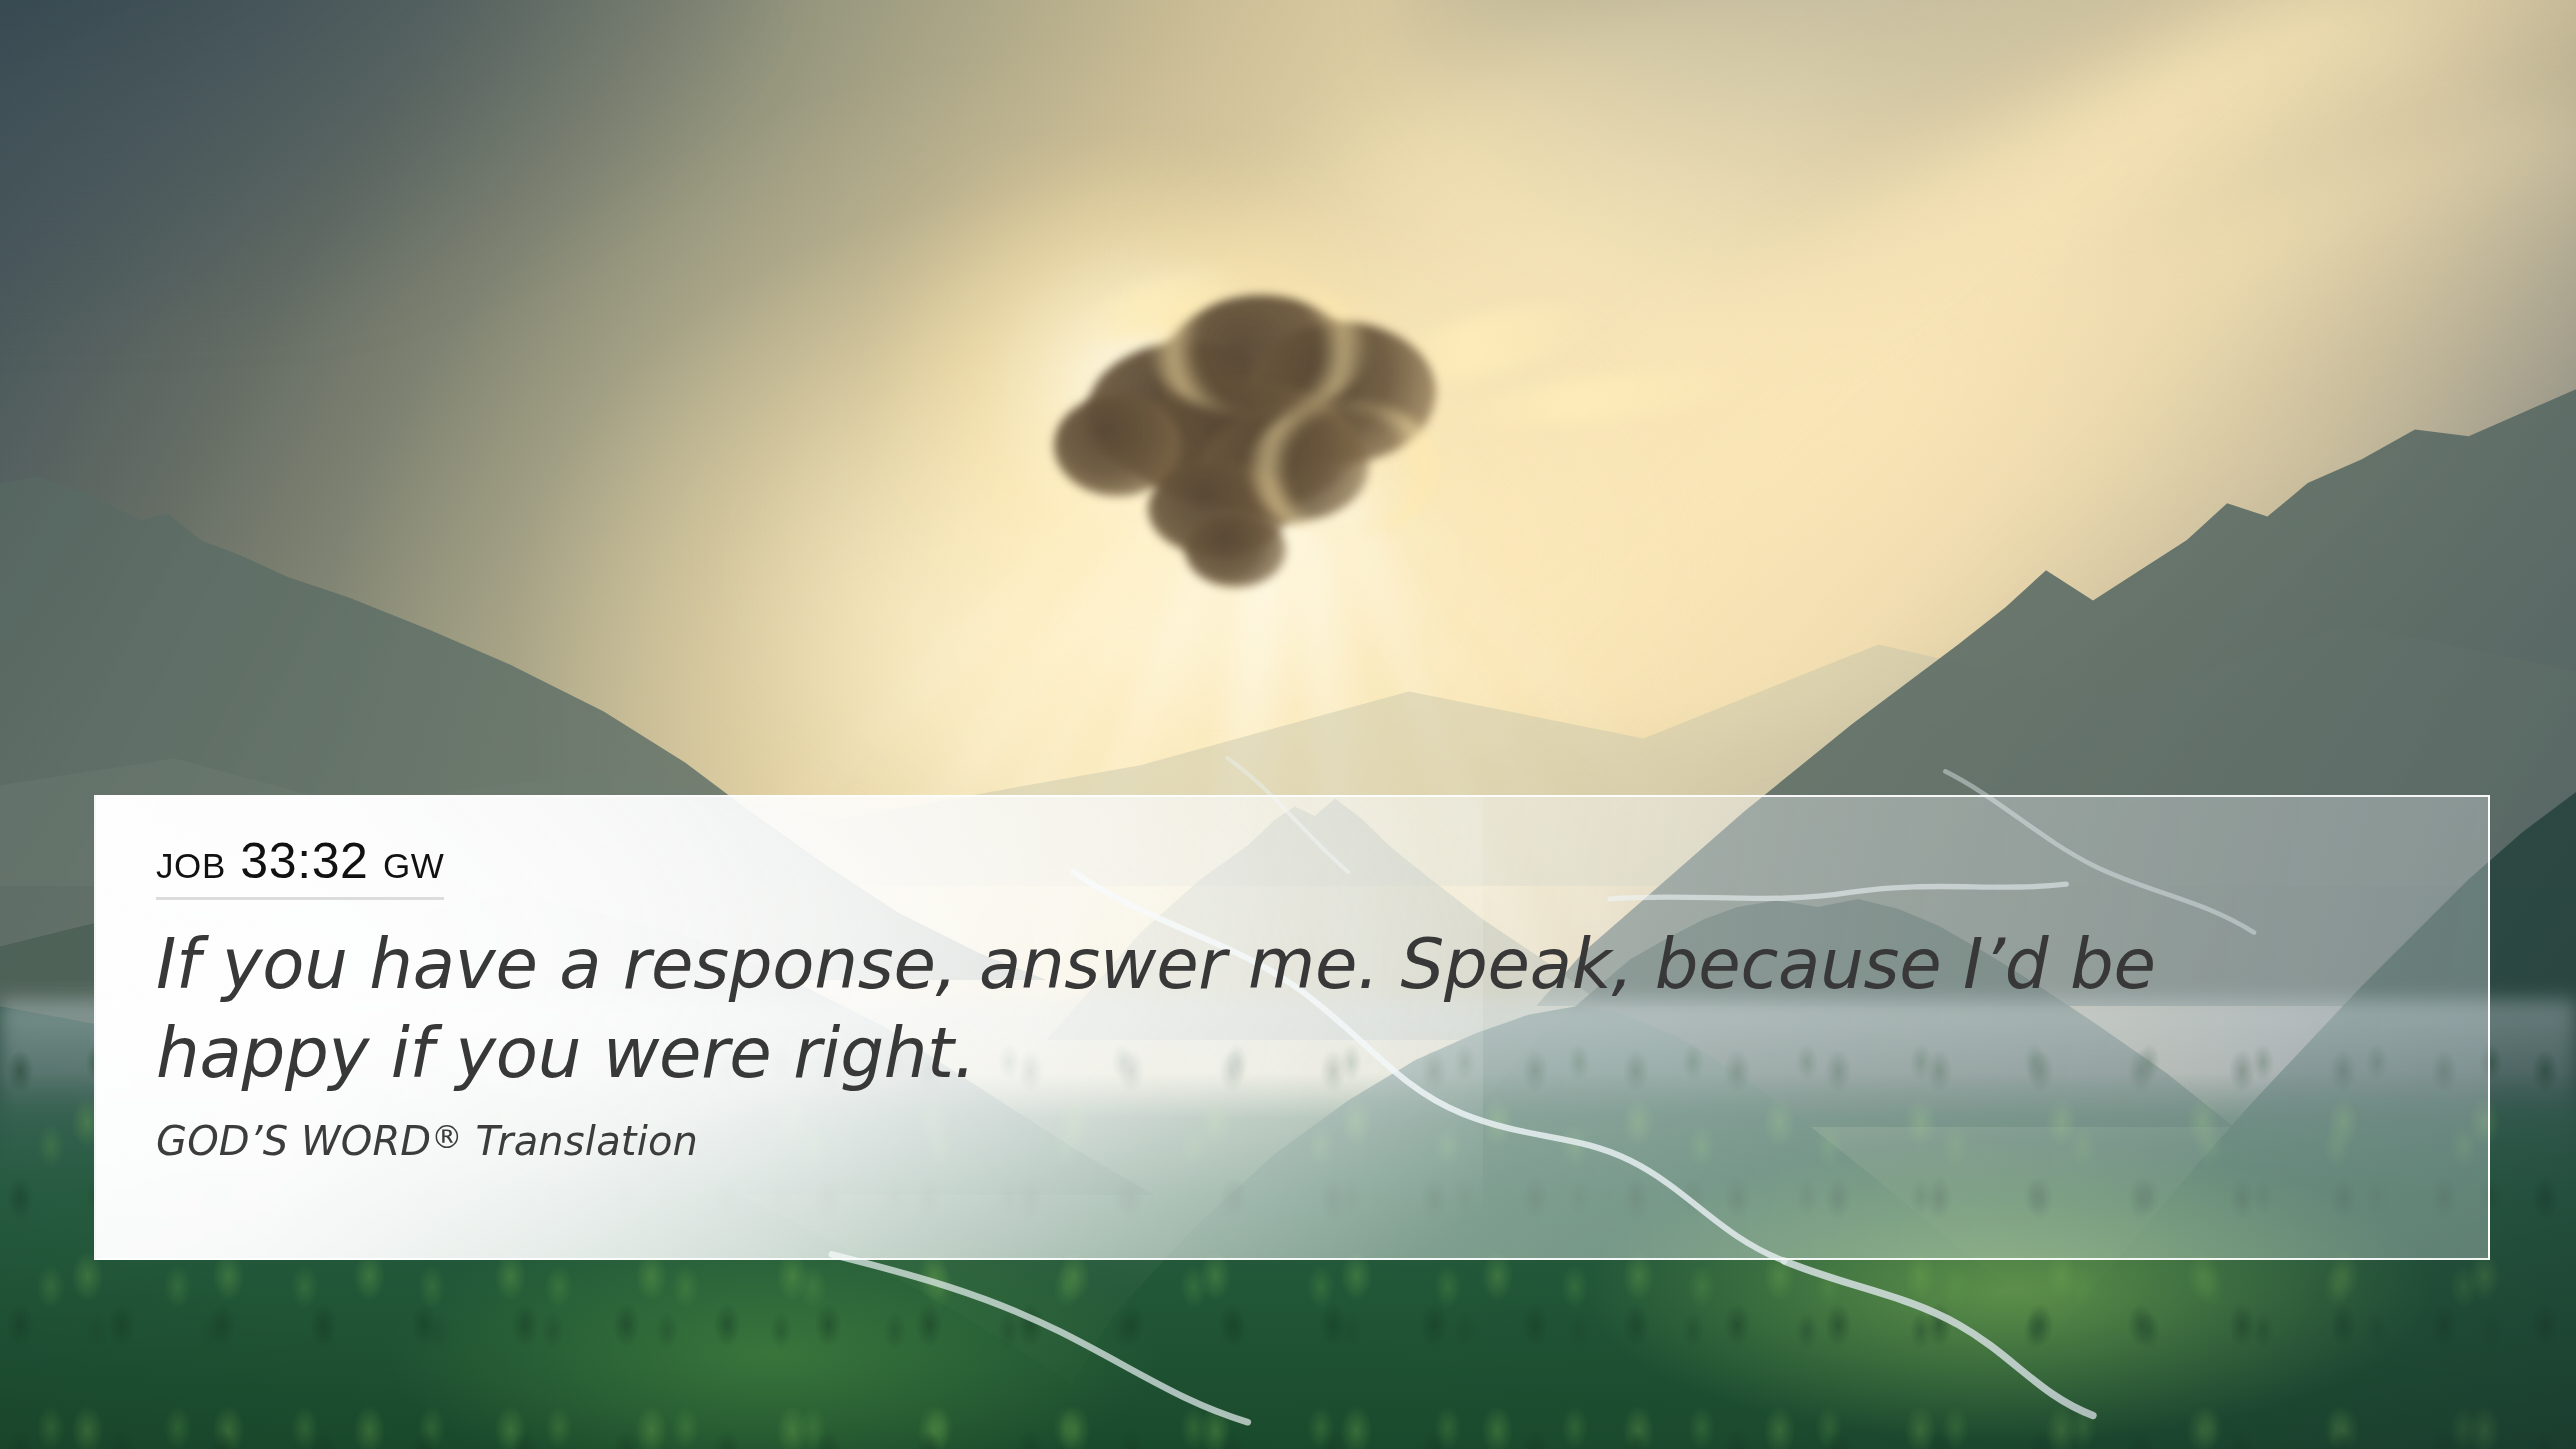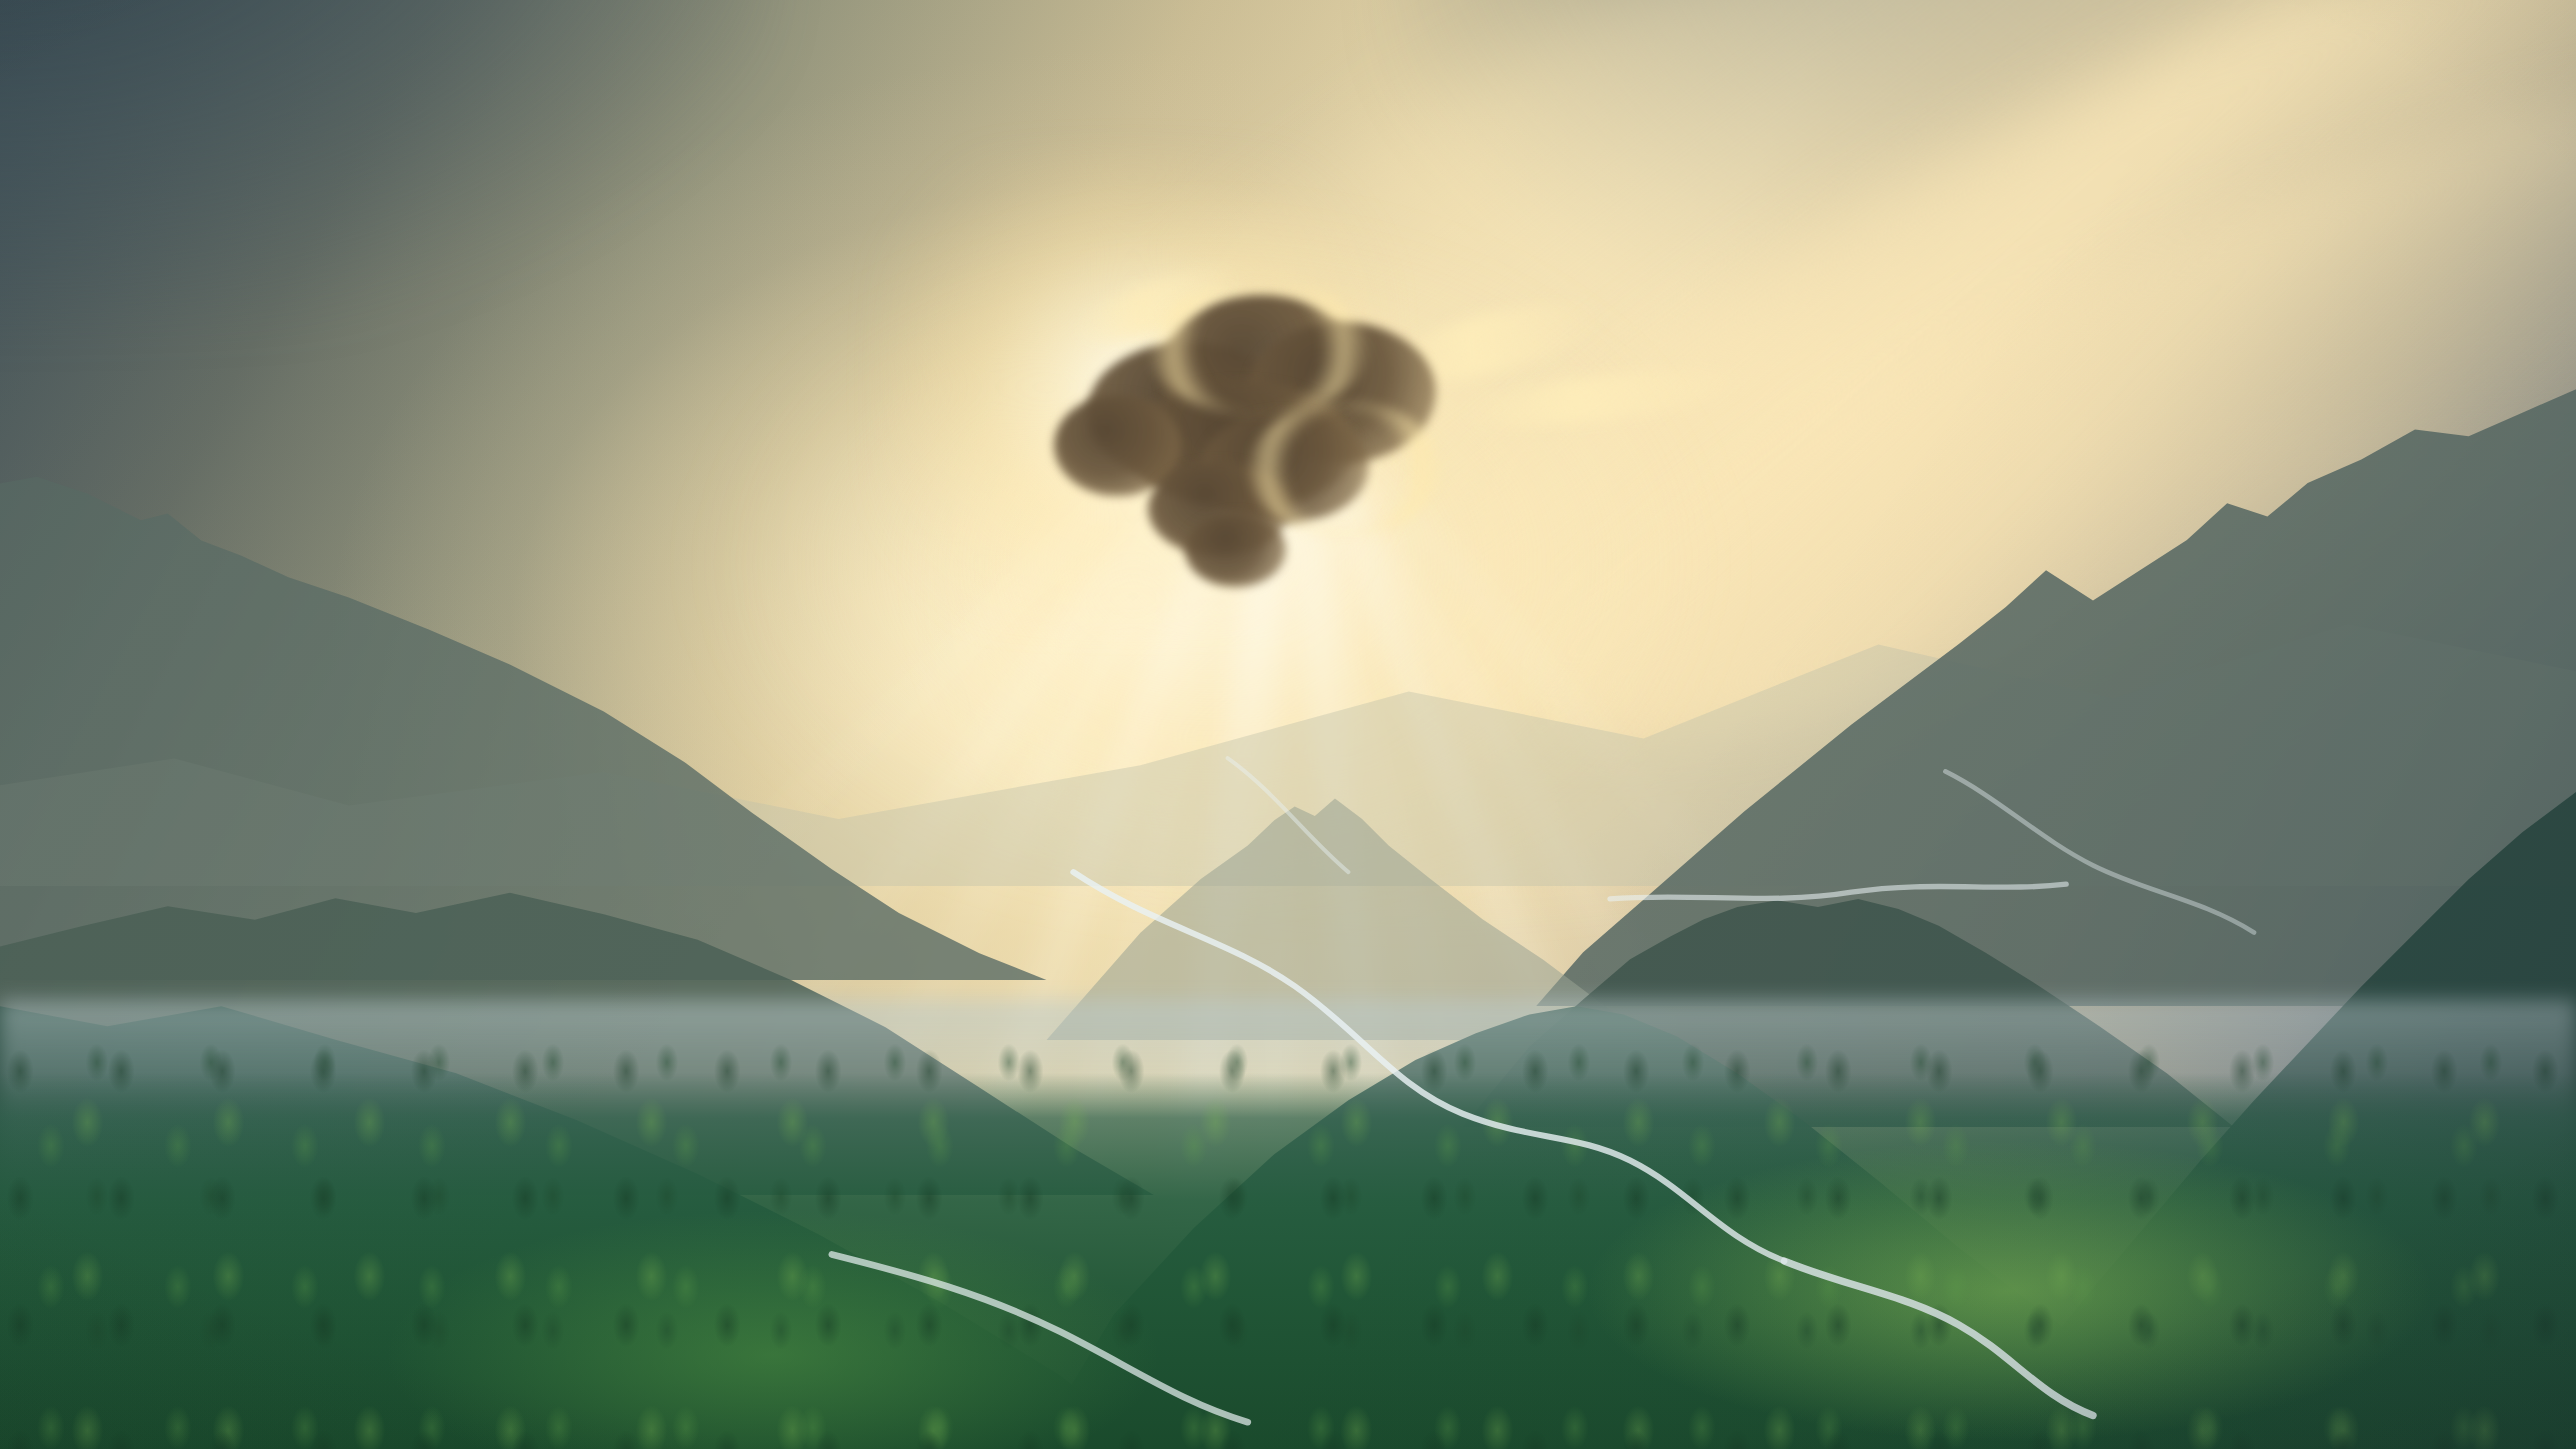--- a/index.html
+++ b/index.html
@@ -465,15 +465,23 @@
           <path d="M1830,1130 C1900,1180 1950,1250 2010,1300" stroke-width="6" stroke-opacity="0.45"></path>
           <path d="M1240,1870 C1360,1900 1470,1930 1580,1985 C1690,2040 1760,2090 1860,2120" stroke-width="10" stroke-opacity="0.7"></path>
         </g>
       </svg>
     </div>
 
     <div class="grade"></div>
     <div class="vignette"></div>
   </div>
 
+  <div class="verse-panel">
+    <div class="panel-wash"></div>
+    <div class="panel-inner">
+      <div class="verse-ref">Job 33:32 GW</div>
+      <div class="verse-text">If you have a response, answer me. Speak, because I’d be happy if you were right.</div>
+      <div class="verse-attrib"><span>GOD’S WORD</span><span class="reg">®</span><span> Translation</span></div>
+    </div>
+  </div>
 
 </div>
 
 
 </body></html>

